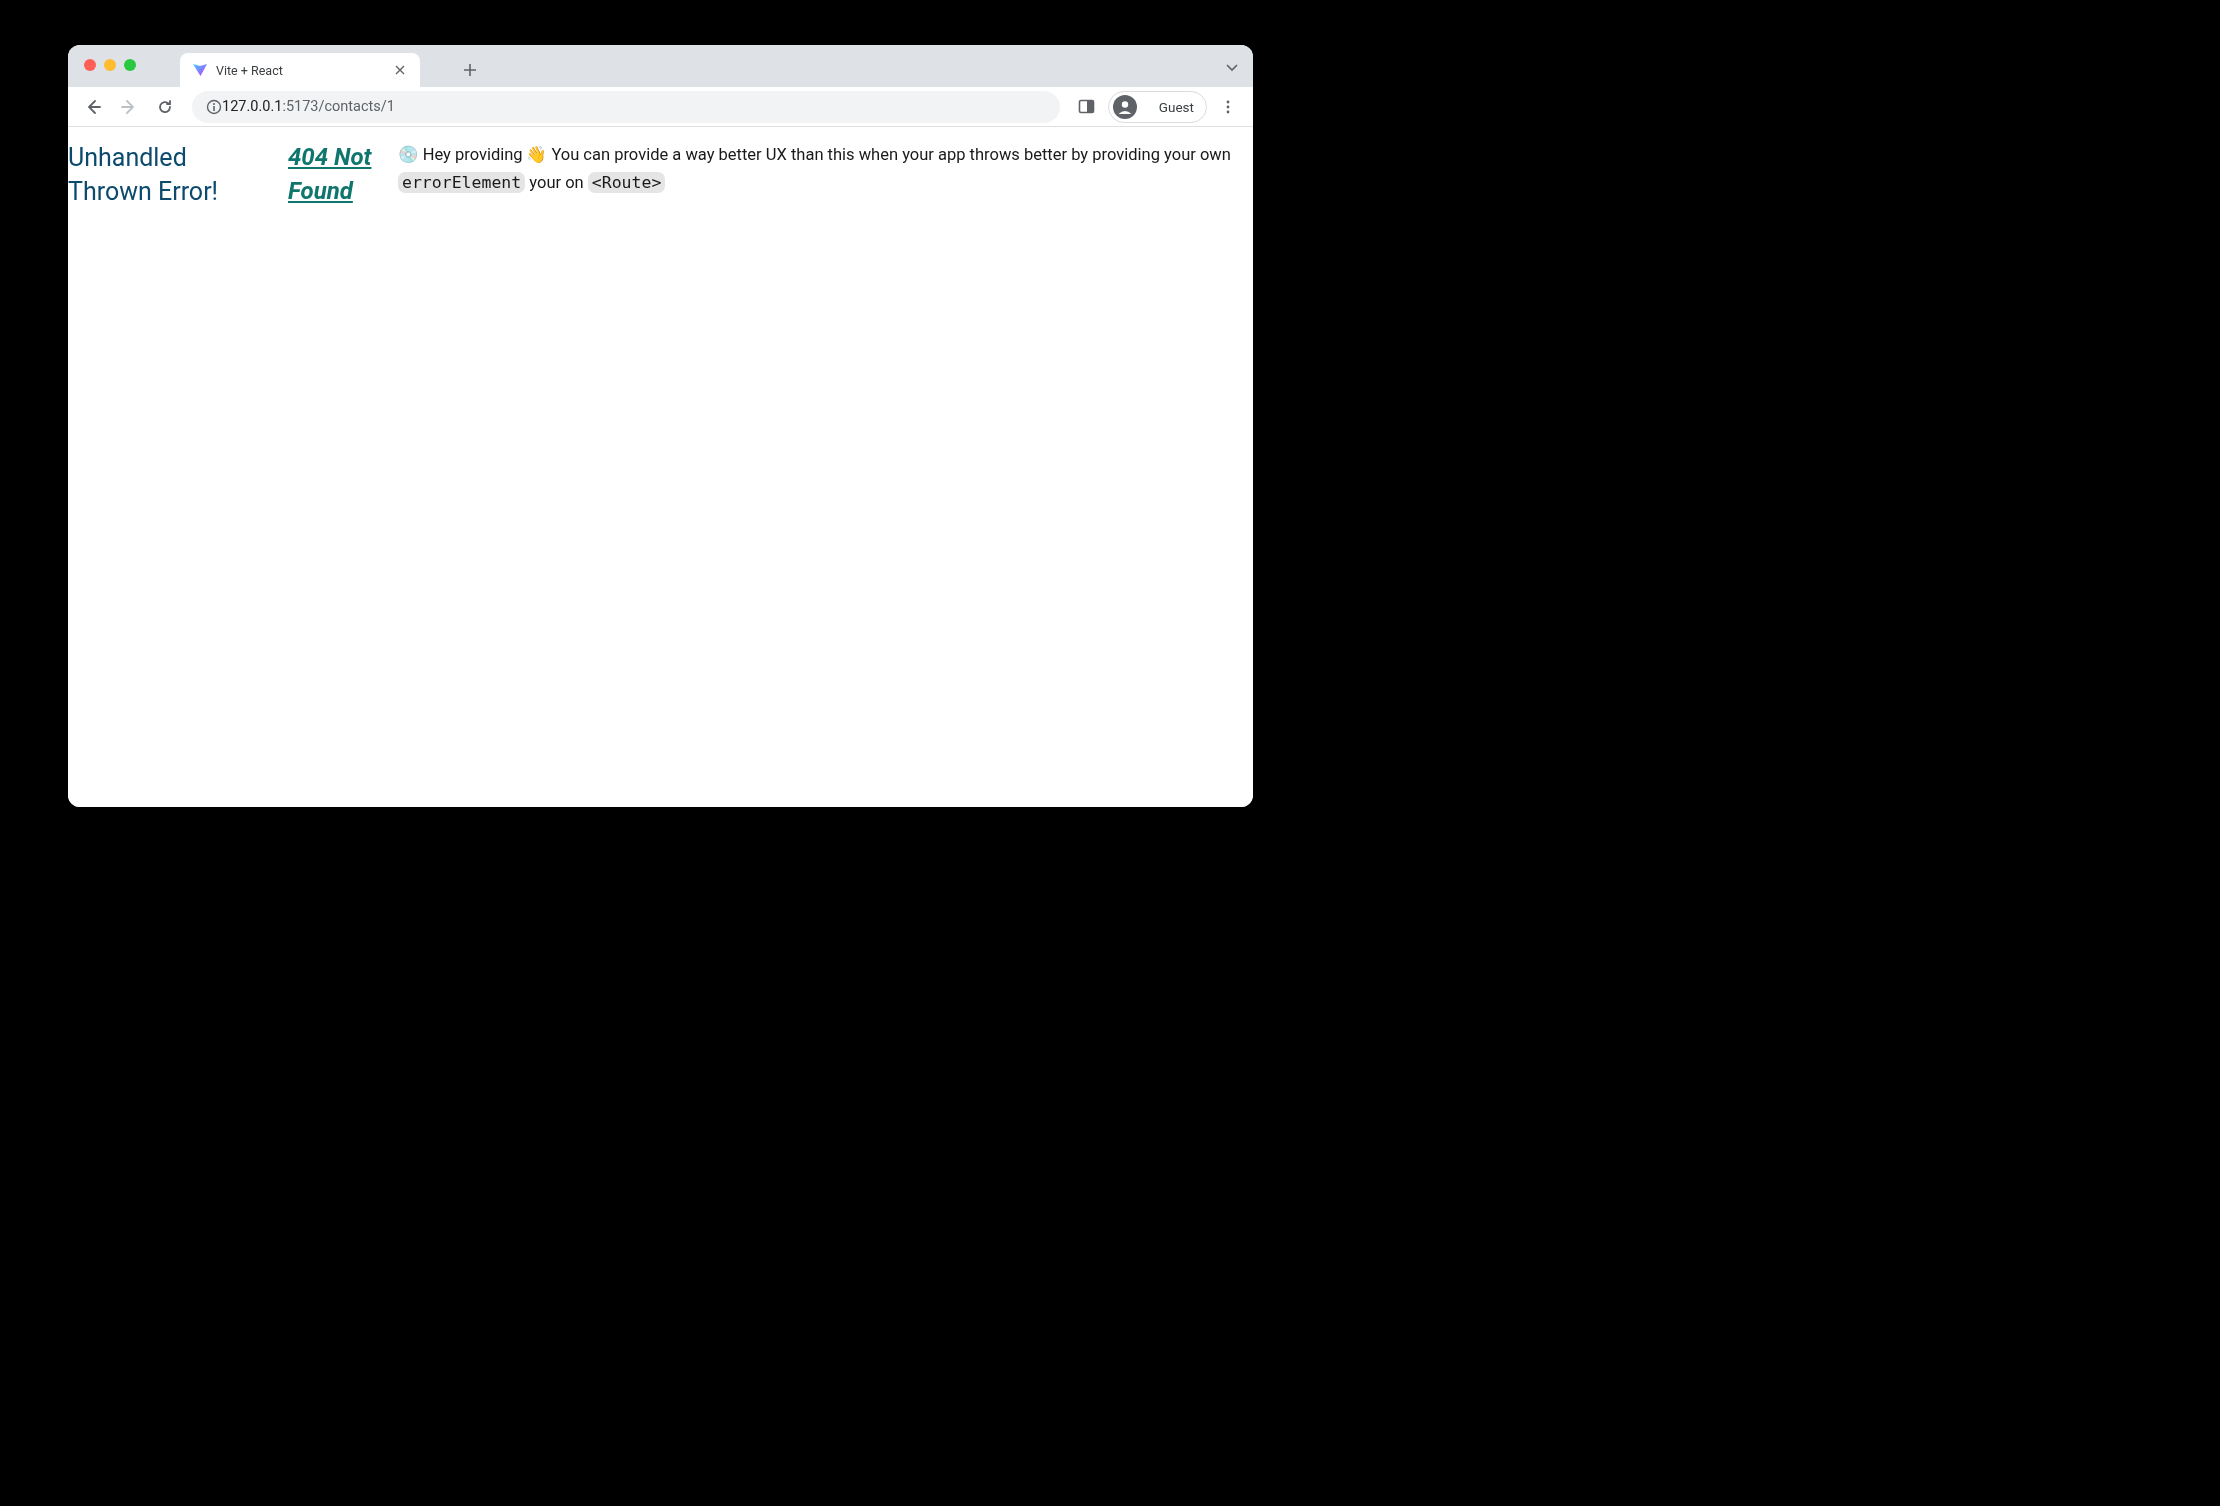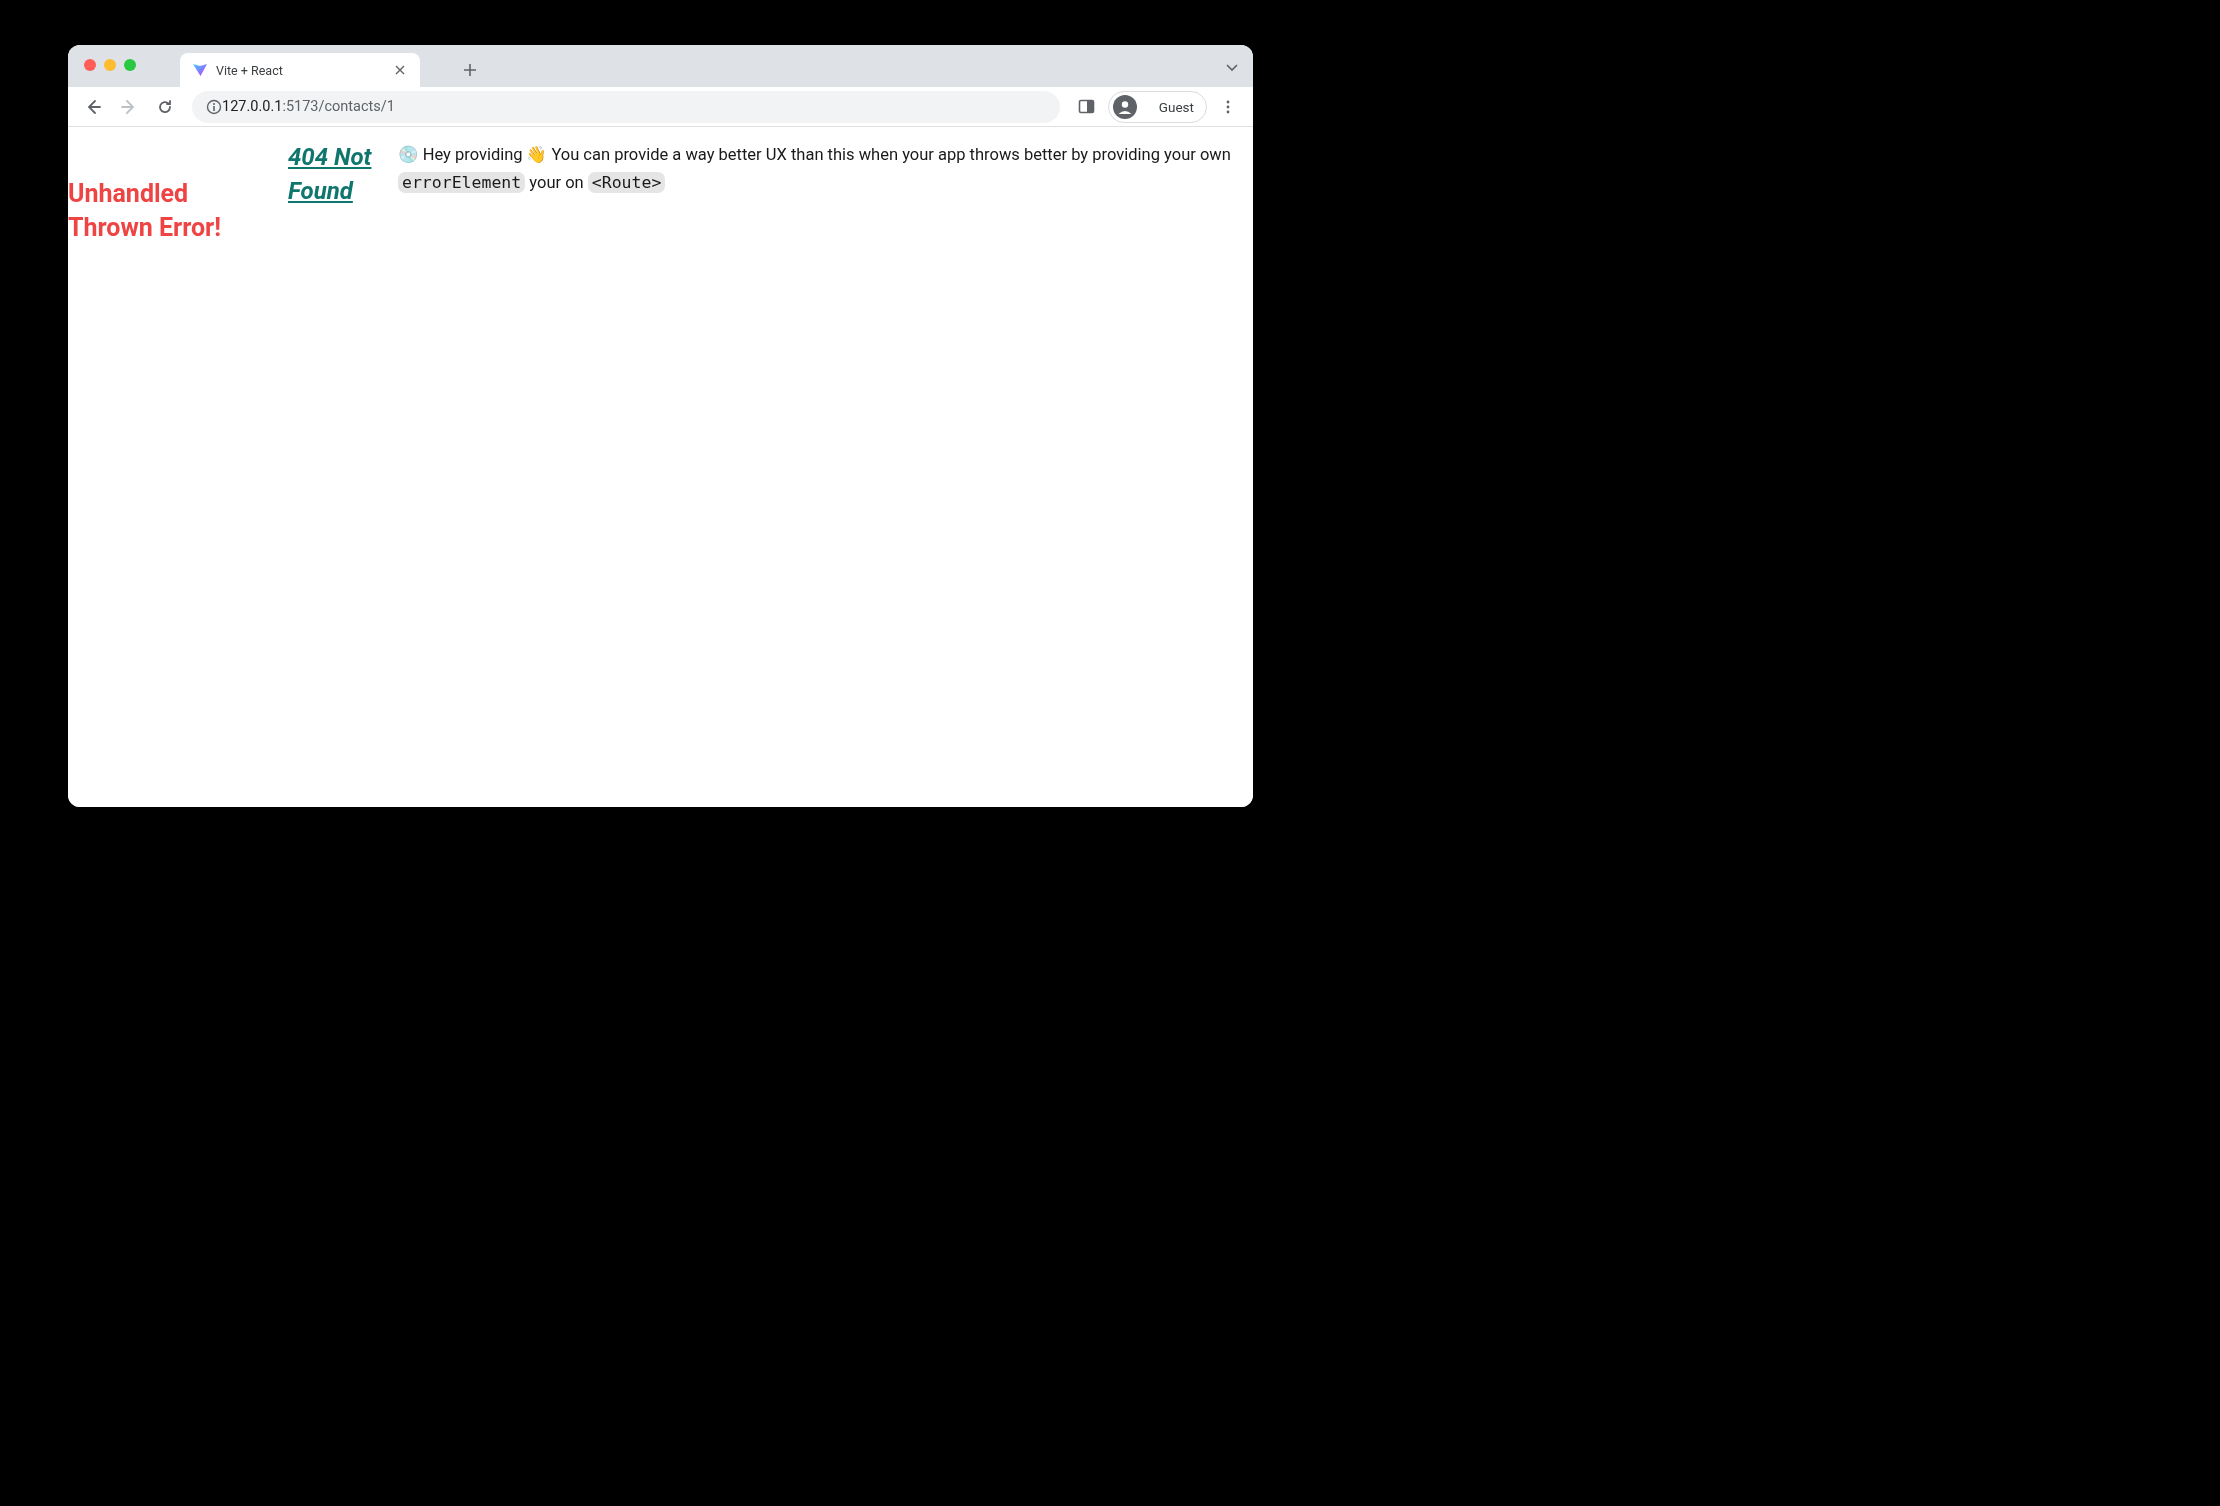--- a/index.html
+++ b/index.html
@@ -184,27 +184,26 @@
     }
     .content {
       flex: 1;
       background: #fff;
       padding: 14px 0 0 0;
       display: flex;
       align-items: flex-start;
       gap: 20px;
     }
     .err-heading {
-      font-weight: 700;
+      font-weight: 400;
       font-size: 25px;
       line-height: 1.35;
-      color: #ef4444;
+      color: #0c4a6e;
       width: 200px;
       flex-shrink: 0;
-      margin-top: 36px;
     }
     .err-status {
       font-weight: 700;
       font-style: italic;
       font-size: 24px;
       line-height: 1.4;
       color: #0f766e;
       width: 90px;
       flex-shrink: 0;
       text-decoration: underline;

